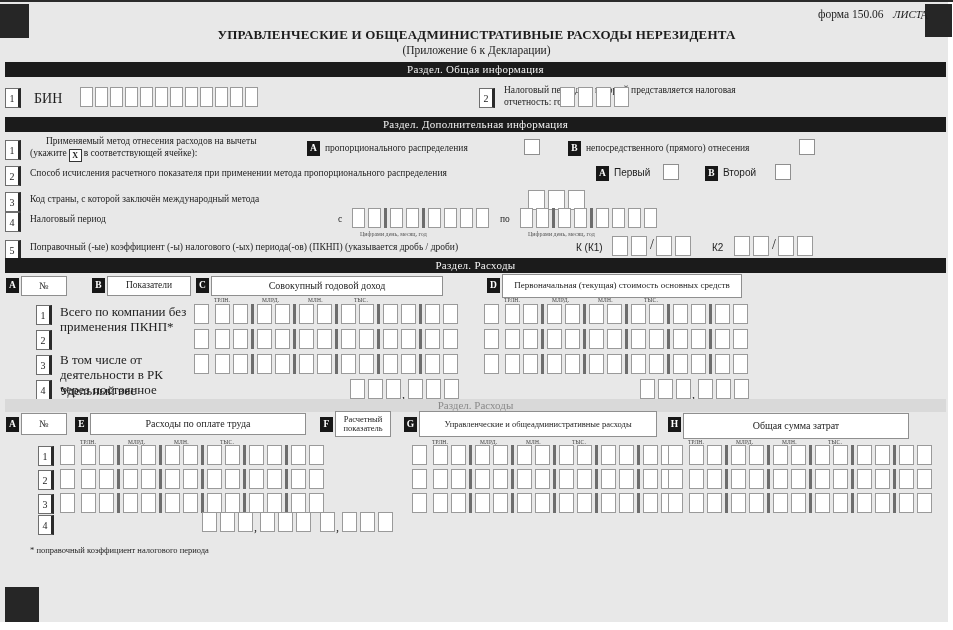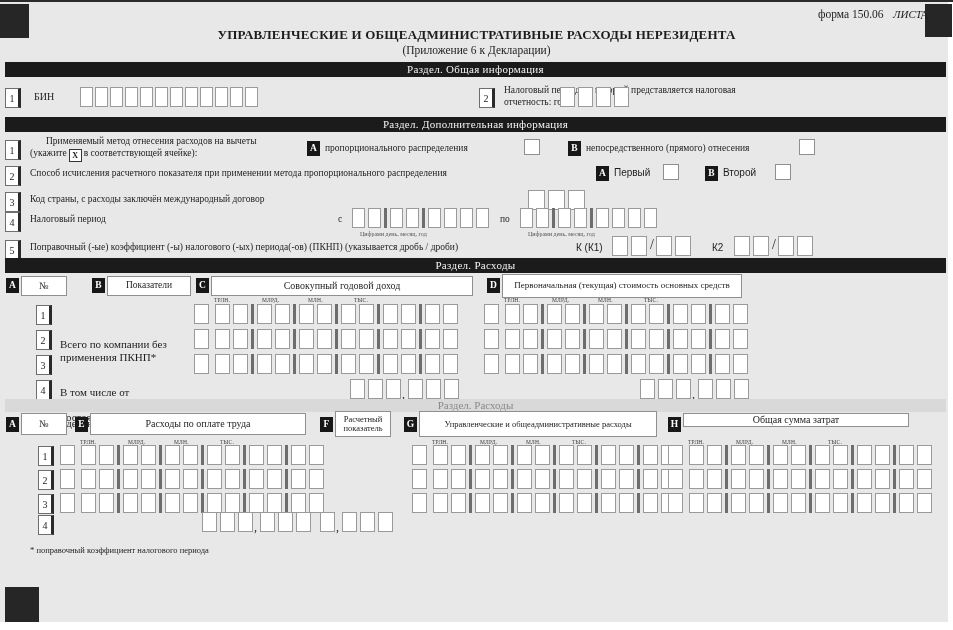--- a/index.html
+++ b/index.html
@@ -13,21 +13,21 @@
        text-align:center;font-size:11px;line-height:15px;letter-spacing:.3px;}
   .bar-faded{position:absolute;left:5px;width:941px;height:13px;background:#d9d9d9;color:#8a8a8a;
        text-align:center;font-size:11px;line-height:13px;}
   .numbox{position:absolute;width:16px;height:20px;background:#fff;border:1px solid #6e6e6e;
        border-right:3px solid #2a2a2a;text-align:center;font-size:10px;line-height:19px;box-sizing:border-box;}
   .letter{position:absolute;width:13px;height:15px;background:#171717;color:#fff;text-align:center;
        font-size:9.5px;font-weight:bold;line-height:15px;}
   .hdrbox{position:absolute;background:#fff;border:1px solid #8f8f8f;box-sizing:border-box;
        display:flex;align-items:center;justify-content:center;text-align:center;font-size:9.5px;line-height:1.05;}
   .lbl{font-size:9.5px;line-height:1.22;}
-  .small-lbl{font-size:11px;line-height:1.15;margin-top:33px;}
+  .small-lbl{font-size:13px;line-height:1.15;}
   .strip{position:absolute;display:flex;align-items:flex-start;}
   .cell{width:15px;height:20px;background:#fff;border:1px solid #9a9a9a;margin-right:3px;box-sizing:border-box;}
   .cell.sm{width:13px;}
   .sep{width:3px;height:20px;background:#6d6d6d;margin-right:3px;}
   .comma{font-size:12px;margin:9px 3px 0 -2px;line-height:1;}
   .slash{font-size:14px;margin:2px 2px 0 0;line-height:1;}
   .chk{position:absolute;width:16px;height:16px;background:#fff;border:1px solid #8f8f8f;box-sizing:border-box;}
   .units{position:absolute;height:6px;font-size:5.5px;color:#3c3c3c;letter-spacing:.2px;}
   .units span{position:absolute;top:0;}
   .hint{position:absolute;font-size:6px;color:#555;}
@@ -54,21 +54,21 @@
 
   <div class="abs" style="left:818px;top:8px;font-size:11.5px;text-align:center;">форма 150.06</div>
   <div class="abs" style="left:893px;top:8px;font-size:11px;font-style:italic;">ЛИСТ</div>
   <div class="abs" style="left:920px;top:8px;font-size:12px;">А</div>
   <div class="abs" style="left:0;top:27px;width:953px;text-align:center;font-size:13px;font-weight:600;letter-spacing:.2px;">УПРАВЛЕНЧЕСКИЕ И ОБЩЕАДМИНИСТРАТИВНЫЕ РАСХОДЫ НЕРЕЗИДЕНТА</div>
   <div class="abs" style="left:0;top:44px;width:953px;text-align:center;font-size:11.5px;">(Приложение 6 к Декларации)</div>
 
   <div class="bar" style="top:62px;">Раздел. Общая информация</div>
 
   <div class="numbox" style="left:5px;top:88px;">1</div>
-  <div class="abs" style="left:34px;top:91px;font-size:10px;">БИН</div>
+  <div class="abs" style="left:34px;top:91px;font-size:14px;">БИН</div>
   <div class="strip" style="left:80px;top:87px;">
       <div class="cell sm" style="margin-right: 2px;"></div>
       <div class="cell sm" style="margin-right: 2px;"></div>
       <div class="cell sm" style="margin-right: 2px;"></div>
       <div class="cell sm" style="margin-right: 2px;"></div>
       <div class="cell sm" style="margin-right: 2px;"></div>
       <div class="cell sm" style="margin-right: 2px;"></div>
       <div class="cell sm" style="margin-right: 2px;"></div>
       <div class="cell sm" style="margin-right: 2px;"></div>
       <div class="cell sm" style="margin-right: 2px;"></div>
@@ -103,21 +103,21 @@
   <div class="numbox" style="left:5px;top:166px;">2</div>
   <div class="abs lbl" style="left:30px;top:168px;width:530px;">Способ исчисления расчетного показателя при применении метода пропорционального распределения</div>
   <div class="letter" style="left:596px;top:166px;">А</div>
   <div class="abs sans" style="left:614px;top:167px;font-size:10px;">Первый</div>
   <div class="chk" style="left:663px;top:164px;"></div>
   <div class="letter" style="left:705px;top:166px;">В</div>
   <div class="abs sans" style="left:723px;top:167px;font-size:10px;">Второй</div>
   <div class="chk" style="left:775px;top:164px;"></div>
 
   <div class="numbox" style="left:5px;top:192px;">3</div>
-  <div class="abs lbl" style="left:30px;top:194px;">Код страны, с расходы заключён международный договор</div>
+  <div class="abs lbl" style="left:30px;top:194px;">Код страны, с которой заключён международный метода</div>
   <div class="strip" style="left:528px;top:190px;">
       <div class="cell" style="width: 17px;"></div>
       <div class="cell" style="width: 17px;"></div>
       <div class="cell" style="width: 17px;"></div>
     </div>
 
   <div class="numbox" style="left:5px;top:212px;">4</div>
   <div class="abs lbl" style="left:30px;top:214px;">Налоговый период</div>
   <div class="abs lbl" style="left:338px;top:214px;">с</div>
   <div class="strip" style="left:352px;top:208px;">
@@ -167,21 +167,21 @@
       <div class="cell" style="width: 16px;"></div>
     </div>
 
   <div class="bar" style="top:258px;">Раздел. Расходы</div>
 
   <div class="letter" style="left:6px;top:278px;">А</div>
   <div class="hdrbox" style="left:21px;top:276px;width:46px;height:20px;font-size:10px;">№</div>
   <div class="letter" style="left:92px;top:278px;">В</div>
   <div class="hdrbox" style="left:107px;top:276px;width:84px;height:20px;">Показатели</div>
   <div class="letter" style="left:196px;top:278px;">С</div>
-  <div class="hdrbox" style="left:211px;top:276px;width:262px;height:20px;font-size:10px;">Совокупный годовой доход</div>
+  <div class="hdrbox" style="left:211px;top:276px;width:232px;height:20px;font-size:10px;">Совокупный годовой доход</div>
   <div class="letter" style="left:487px;top:278px;">D</div>
   <div class="hdrbox" style="left:502px;top:274px;width:240px;height:24px;font-size:9px;">Первоначальная (текущая) стоимость основных средств</div>
 
   <div class="units" style="left:194px;top:297px;width:246px;">
       <span style="left: 20px;">ТРЛН.</span>
       <span style="left: 68px;">МЛРД.</span>
       <span style="left: 114px;">МЛН.</span>
       <span style="left: 160px;">ТЫС.</span>
     </div>
   <div class="units" style="left:484px;top:297px;width:246px;">
@@ -344,21 +344,21 @@
 
   <div class="letter" style="left:6px;top:417px;">А</div>
   <div class="hdrbox" style="left:21px;top:413px;width:46px;height:22px;font-size:10px;">№</div>
   <div class="letter" style="left:75px;top:417px;">Е</div>
   <div class="hdrbox" style="left:90px;top:413px;width:216px;height:22px;font-size:10px;">Расходы по оплате труда</div>
   <div class="letter" style="left:320px;top:417px;">F</div>
   <div class="hdrbox" style="left:335px;top:411px;width:56px;height:26px;font-size:8.5px;">Расчетный показатель</div>
   <div class="letter" style="left:404px;top:417px;">G</div>
   <div class="hdrbox" style="left:419px;top:411px;width:238px;height:26px;font-size:8.5px;">Управленческие и общеадминистративные расходы</div>
   <div class="letter" style="left:668px;top:417px;">Н</div>
-  <div class="hdrbox" style="left:683px;top:413px;width:226px;height:14px;font-size:10px;">Общая сумма затрат</div>
+  <div class="hdrbox" style="left:683px;top:413px;width:226px;height:26px;font-size:10px;">Общая сумма затрат</div>
 
   <div class="units" style="left:60px;top:439px;width:246px;">
       <span style="left: 20px;">ТРЛН.</span>
       <span style="left: 68px;">МЛРД.</span>
       <span style="left: 114px;">МЛН.</span>
       <span style="left: 160px;">ТЫС.</span>
     </div>
   <div class="units" style="left:412px;top:439px;width:246px;">
       <span style="left: 20px;">ТРЛН.</span>
       <span style="left: 68px;">МЛРД.</span>

